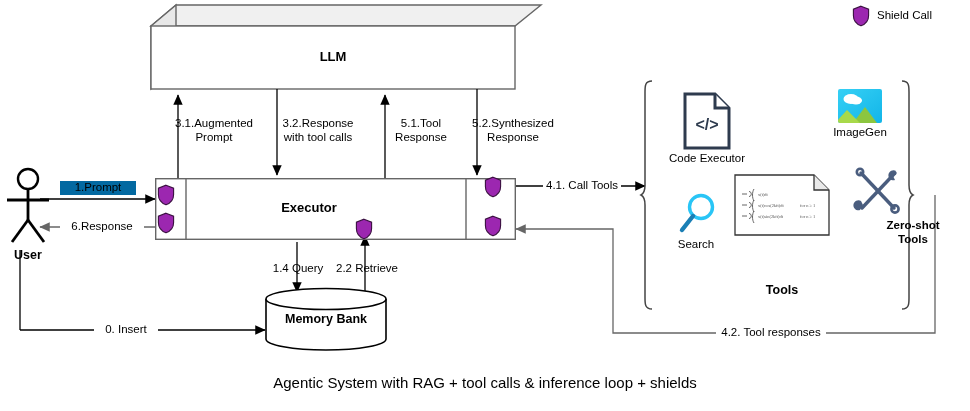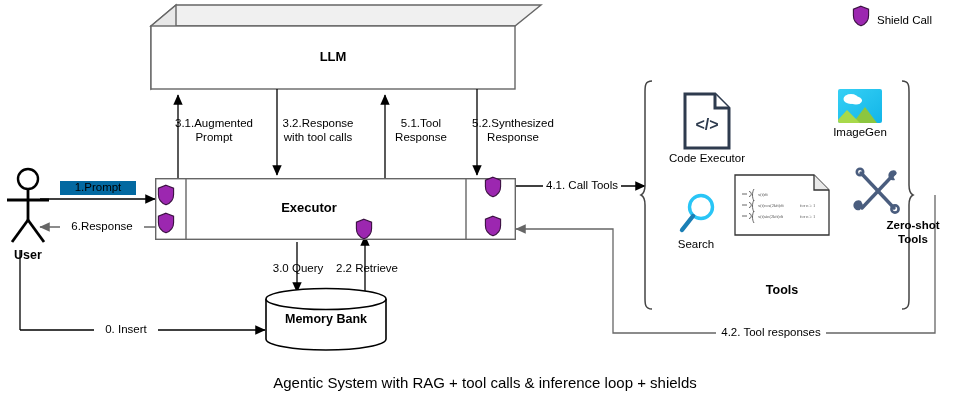--- a/index.html
+++ b/index.html
@@ -10,21 +10,21 @@
   .lbl2{font-size:11.5px;line-height:14px;color:#000;text-align:center;margin-left:36px;}
   .bold{font-weight:bold;}
   svg{display:block;overflow:visible;}
   .stroke-dk{stroke:#000;fill:none;}
   .stroke-gy{stroke:#666666;fill:none;}
   .node-txt{font-weight:bold;font-size:13px;}
 </style>
 </head>
 <body>
 
-<div class="abs" style="left:852px;top:5px;display:flex;align-items:flex-end;gap:7px;">
+<div class="abs" style="left:852px;top:5px;display:flex;align-items:center;gap:7px;">
   <svg width="18" height="22" viewBox="0 0 18 22">
     <path d="M9 1.2 L16.6 4.2 L16.6 10.5 C16.6 15.6 13.3 19.2 9 20.8 C4.7 19.2 1.4 15.6 1.4 10.5 L1.4 4.2 Z" fill="#9c27b0" stroke="#3a1040" stroke-width="1.1"></path>
   </svg>
   <span class="lbl">Shield Call</span>
 </div>
 
 <div class="abs" style="left:150px;top:4px;width:390px;height:85px;">
   <svg width="392" height="86" viewBox="0 0 392 86">
 
     <polygon points="26,1 391,1 365,22 1,22" fill="#f0f0f0" stroke="#666666" stroke-width="1.4"></polygon>
@@ -83,21 +83,21 @@
   <span>Response</span>
 </div>
 <div class="abs lbl2" style="left:428px;top:116px;width:98px;">
   <span>5.2.Synthesized</span><br>
   <span>Response</span>
 </div>
 
 <div class="abs lbl" style="left:60px;top:181px;width:76px;background:#0369a1;"><span>1.Prompt</span></div>
 <div class="abs lbl" style="left:60px;top:220px;width:84px;background:#fff;"><span>6.Response</span></div>
 <div class="abs lbl" style="left:94px;top:323px;width:64px;background:#fff;"><span>0. Insert</span></div>
-<div class="abs lbl" style="left:269px;top:262px;width:58px;"><span>3.0 Query</span></div>
+<div class="abs lbl" style="left:269px;top:262px;width:58px;"><span>1.4 Query</span></div>
 <div class="abs lbl" style="left:332px;top:262px;width:70px;"><span>2.2 Retrieve</span></div>
 <div class="abs lbl" style="left:543px;top:179px;width:78px;background:#fff;"><span>4.1. Call Tools</span></div>
 <div class="abs lbl" style="left:716px;top:326px;width:110px;background:#fff;"><span>4.2. Tool responses</span></div>
 
 <div class="abs" style="left:4px;top:168px;width:60px;height:95px;">
   <svg width="60" height="78" viewBox="0 0 60 78">
     <circle cx="24" cy="11" r="10" fill="#fff" stroke="#000" stroke-width="2.4"></circle>
     <line x1="24" y1="21" x2="24" y2="52" stroke="#000" stroke-width="2.8"></line>
     <line x1="3" y1="32" x2="45" y2="32" stroke="#000" stroke-width="2.8"></line>
     <line x1="24" y1="52" x2="8" y2="74" stroke="#000" stroke-width="2.8"></line>

